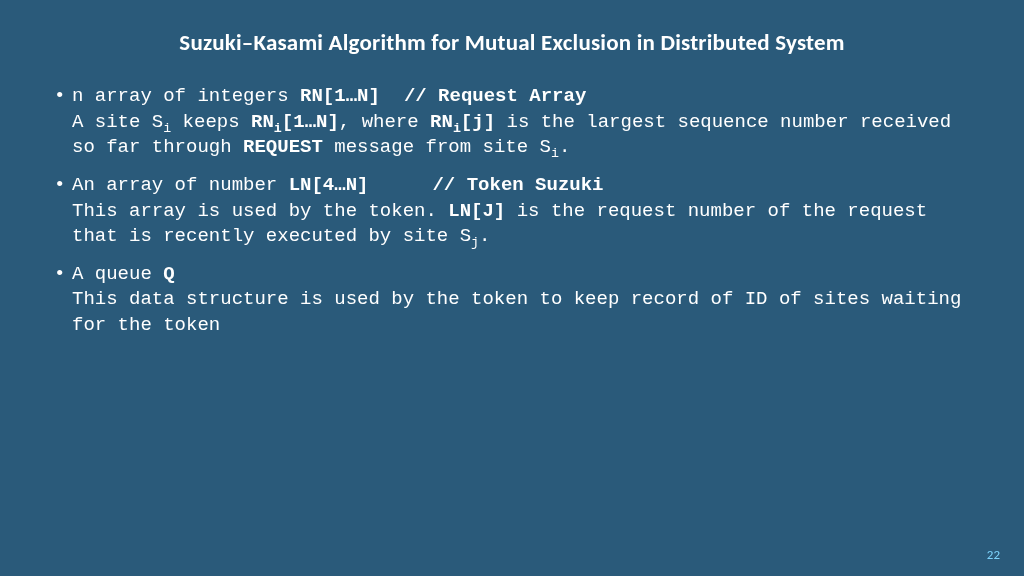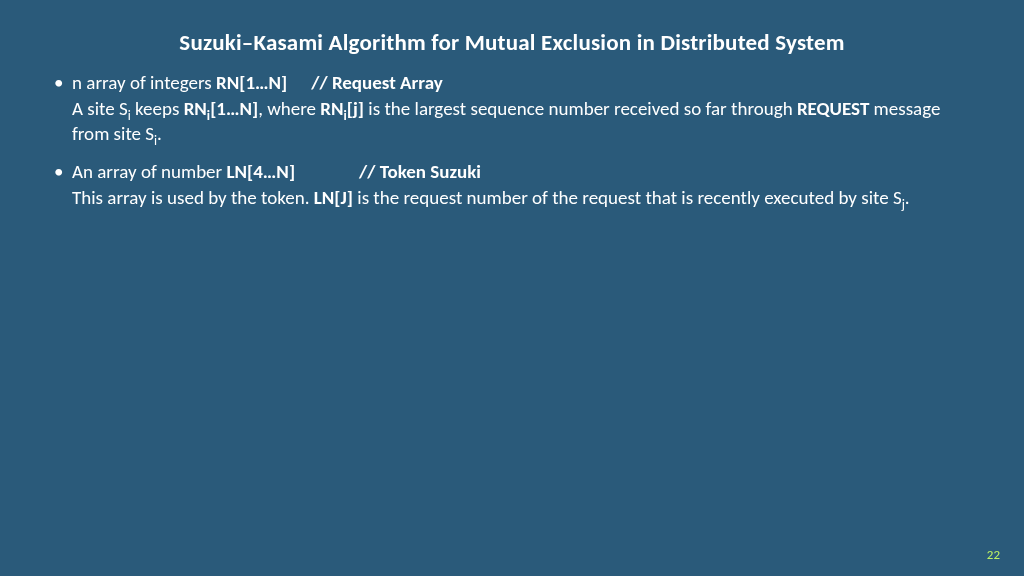--- a/index.html
+++ b/index.html
@@ -17,54 +17,55 @@
     height: 576px;
     background: #2a5a7a;
     box-sizing: border-box;
     padding: 28px 50px 0 50px;
     position: relative;
   }
   .title {
     text-align: center;
     font-weight: bold;
     font-size: 23px;
-    margin-bottom: 14px;
+    margin-bottom: 28px;
     letter-spacing: 0.2px;
   }
   ul.bullets {
     list-style: none;
     padding: 0;
     margin: 0;
   }
   ul.bullets > li {
     position: relative;
     padding-left: 22px;
     margin-bottom: 12px;
     font-size: 19px;
     line-height: 1.35;
+    font-family: Liberation Mono, monospace;
   }
   ul.bullets > li::before {
     content: "•";
     position: absolute;
     left: 4px;
     top: 0;
     font-size: 19px;
   }
   .b { font-weight: bold; }
   .sub {
     font-size: 0.7em;
     vertical-align: sub;
     line-height: 0;
   }
   .page-num {
     position: absolute;
     right: 24px;
     bottom: 14px;
     font-size: 13px;
-    color: #bef264;
+    color: #7dd3fc;
   }
   .spacer { display:inline-block; width:24px; }
   .spacer-wide { display:inline-block; width:64px; }
 </style>
 </head>
 <body>
 
 <div class="slide">
 
   <div class="title">Suzuki–Kasami Algorithm for Mutual Exclusion in Distributed System</div>
@@ -74,17 +75,21 @@
     <li>
       <span>n array of integers </span><span class="b">RN[1…N]</span><span class="spacer"></span><span class="b">// Request Array</span><br>
       <span>A site S</span><span class="sub">i</span><span> keeps </span><span class="b"><span>RN</span><span class="sub">i</span><span>[1…N]</span></span><span>, where </span><span class="b"><span>RN</span><span class="sub">i</span><span>[j]</span></span><span> is the largest sequence number received so far through </span><span class="b">REQUEST</span><span> message from site S</span><span class="sub">i</span><span>.</span>
     </li>
 
     <li>
       <span>An array of number </span><span class="b">LN[4…N]</span><span class="spacer-wide"></span><span class="b">// Token Suzuki</span><br>
       <span>This array is used by the token. </span><span class="b">LN[J]</span><span> is the request number of the request that is recently executed by site S</span><span class="sub">j</span><span>.</span>
     </li>
 
+    <li>
+      <span>A queue </span><span class="b">Q</span><br>
+      <span>This data structure is used by the token to keep record of ID of sites waiting for the token</span>
+    </li>
 
   </ul>
 
   <div class="page-num">22</div>
 </div>
 
 </body></html>

